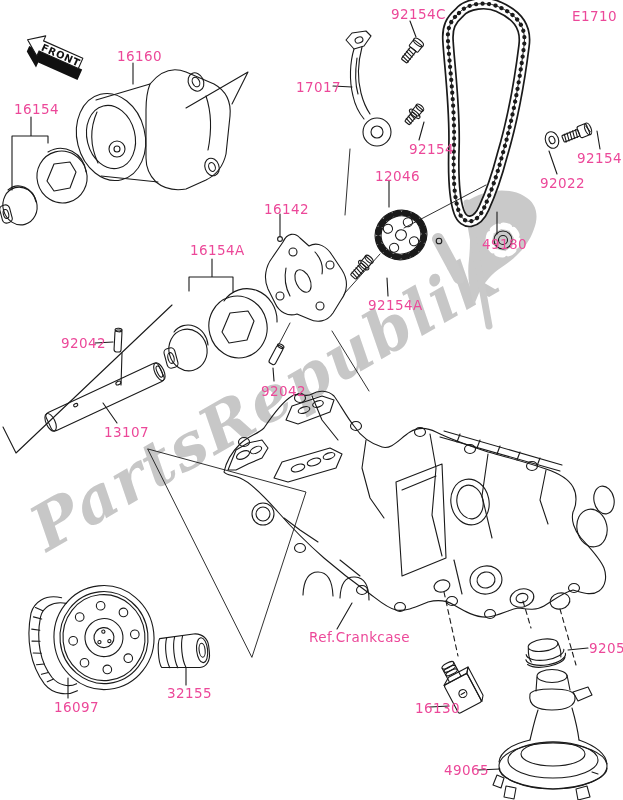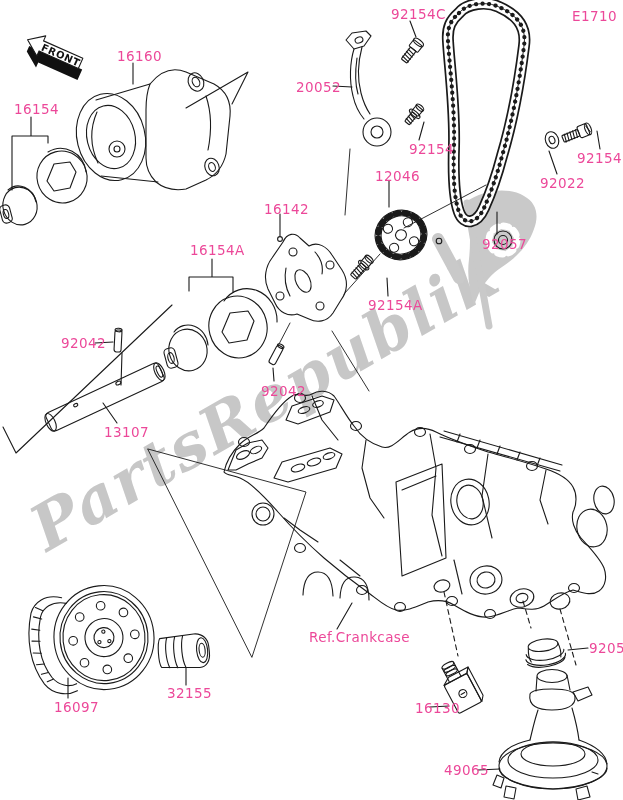--- a/index.html
+++ b/index.html
@@ -373,28 +373,28 @@
       <path class="thin" d="M380,254 L344,294"></path>
       <path class="dash" d="M444,592 L458,656"></path>
       <path class="dash" d="M523,601 L531,628"></path>
       <path class="dash" d="M560,609 L576,665"></path>
     </g>
   </svg>
 
   <div class="lbl" style="left:391px;top:7px">92154C</div>
   <div class="lbl" style="left:572px;top:9px">E1710</div>
   <div class="lbl" style="left:117px;top:49px">16160</div>
-  <div class="lbl" style="left:296px;top:80px">20052</div>
+  <div class="lbl" style="left:296px;top:80px">17017</div>
   <div class="lbl" style="left:14px;top:102px">16154</div>
   <div class="lbl" style="left:409px;top:142px">92154</div>
   <div class="lbl" style="left:577px;top:151px">92154B</div>
   <div class="lbl" style="left:375px;top:169px">12046</div>
   <div class="lbl" style="left:540px;top:176px">92022</div>
   <div class="lbl" style="left:264px;top:202px">16142</div>
-  <div class="lbl" style="left:482px;top:237px">92057</div>
+  <div class="lbl" style="left:482px;top:237px">49180</div>
   <div class="lbl" style="left:190px;top:243px">16154A</div>
   <div class="lbl" style="left:368px;top:298px">92154A</div>
   <div class="lbl" style="left:61px;top:336px">92042</div>
   <div class="lbl" style="left:261px;top:384px">92042</div>
   <div class="lbl" style="left:104px;top:425px">13107</div>
   <div class="lbl" style="left:309px;top:630px">Ref.Crankcase</div>
   <div class="lbl" style="left:589px;top:641px">92055</div>
   <div class="lbl" style="left:167px;top:686px">32155</div>
   <div class="lbl" style="left:54px;top:700px">16097</div>
   <div class="lbl" style="left:415px;top:701px">16130</div>

